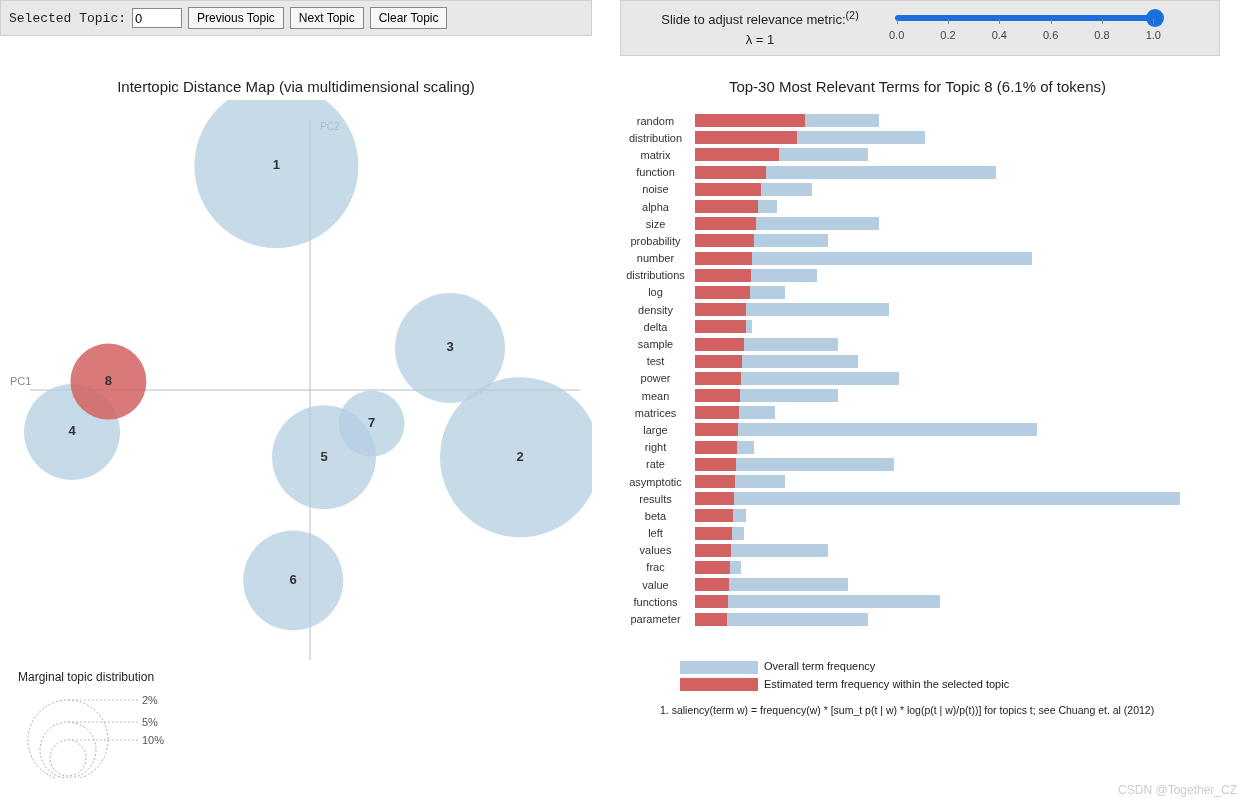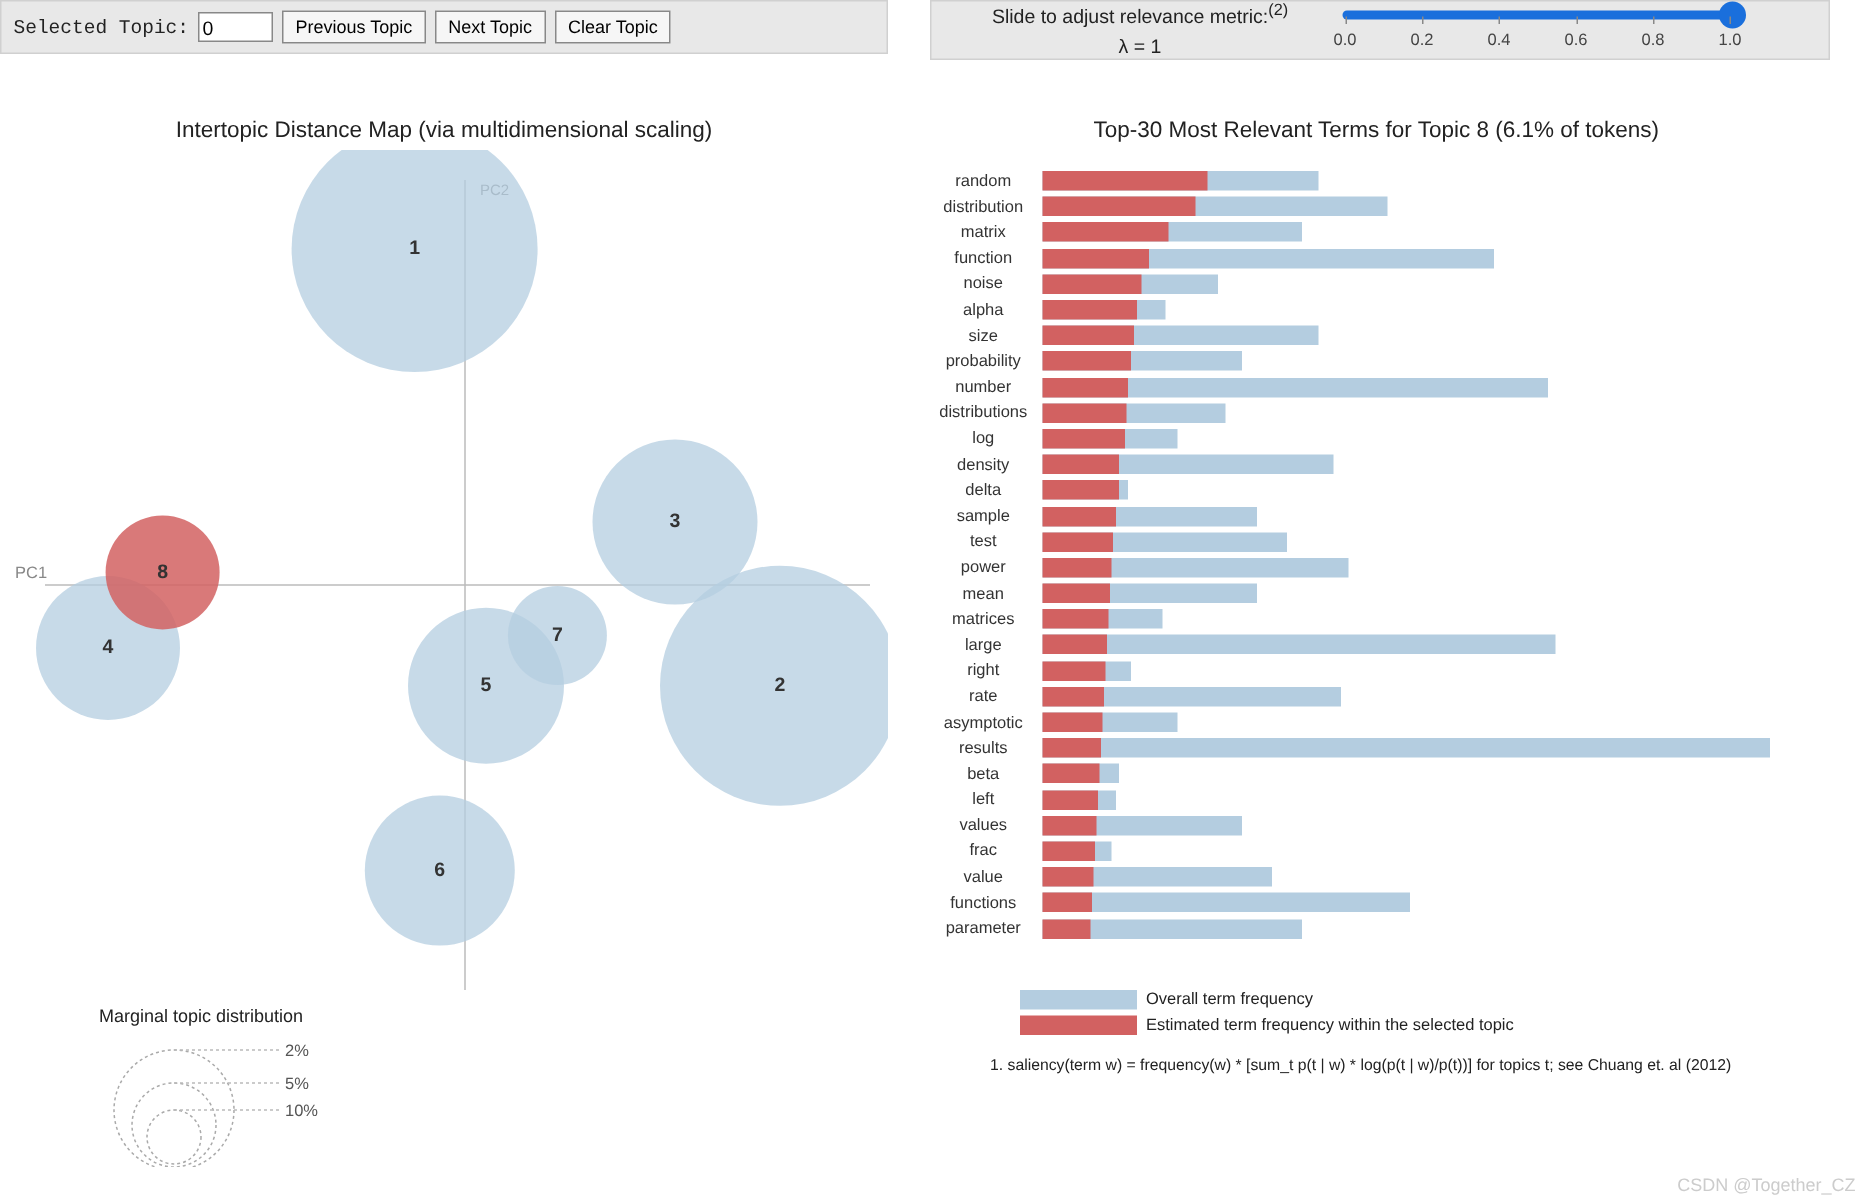--- a/index.html
+++ b/index.html
@@ -39,21 +39,21 @@
     padding: 0 8px;
     font-size: 12px;
     background: #f6f6f6;
     border: 1px solid #888;
     cursor: pointer;
   }
   .slider-panel {
     position: absolute;
     top: 0; left: 620px;
     width: 600px;
-    height: 40px;
+    height: 56px;
     background: #e8e8e8;
     border: 1px solid #d0d0d0;
     display: flex;
     align-items: center;
     padding: 0 14px;
   }
   .slider-text {
     width: 250px;
     text-align: center;
     font-size: 13px;
@@ -108,21 +108,20 @@
   .map-svg .axis-label { font-size: 10px; fill: #888; }
   .map-svg circle.topic { fill: #b4cde0; fill-opacity: 0.75; }
   .map-svg circle.selected { fill: #d26161; fill-opacity: 0.85; }
   .map-svg text.num { font-size: 13px; font-weight: bold; fill: #333; text-anchor: middle; dominant-baseline: middle; }
   .pc1-label { font-size: 11px; fill: #888; }
 
   .legend-marginal {
     position: absolute;
     bottom: 20px; left: 18px;
     font-size: 12px;
-    margin-left: 48px;
   }
   .legend-marginal svg circle { fill: none; stroke: #aaa; stroke-dasharray: 2 2; }
   .legend-marginal .lm-label { font-size: 11px; fill: #555; }
 
   .bars {
     position: absolute;
     top: 112px; left: 620px;
     width: 595px;
   }
   .bar-row {

